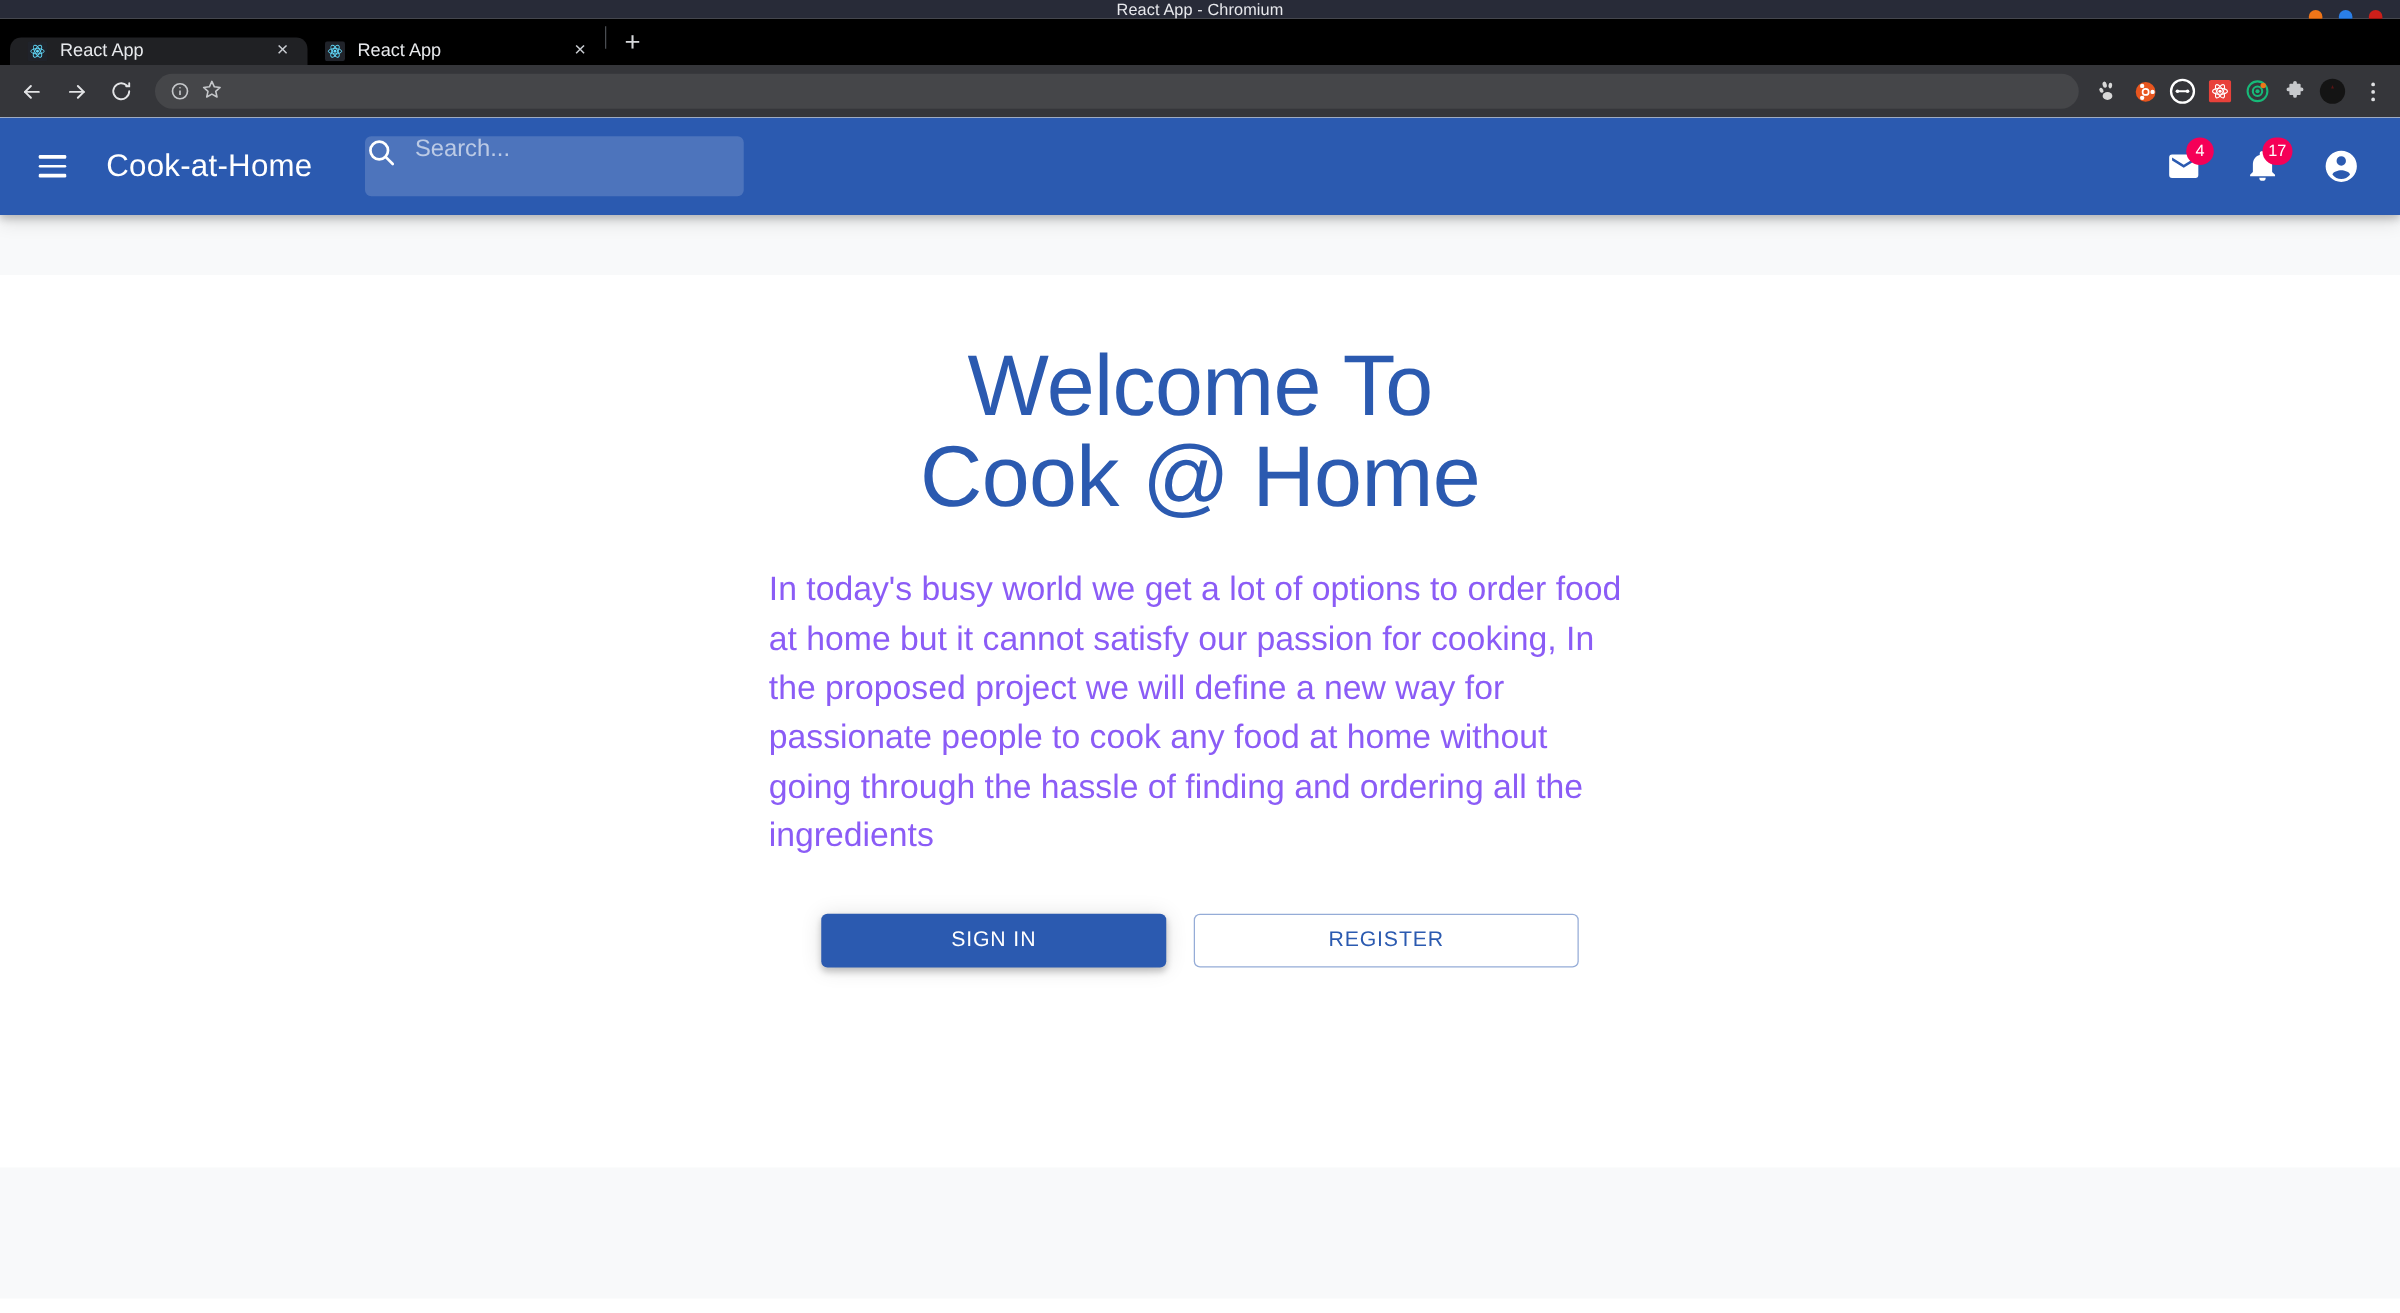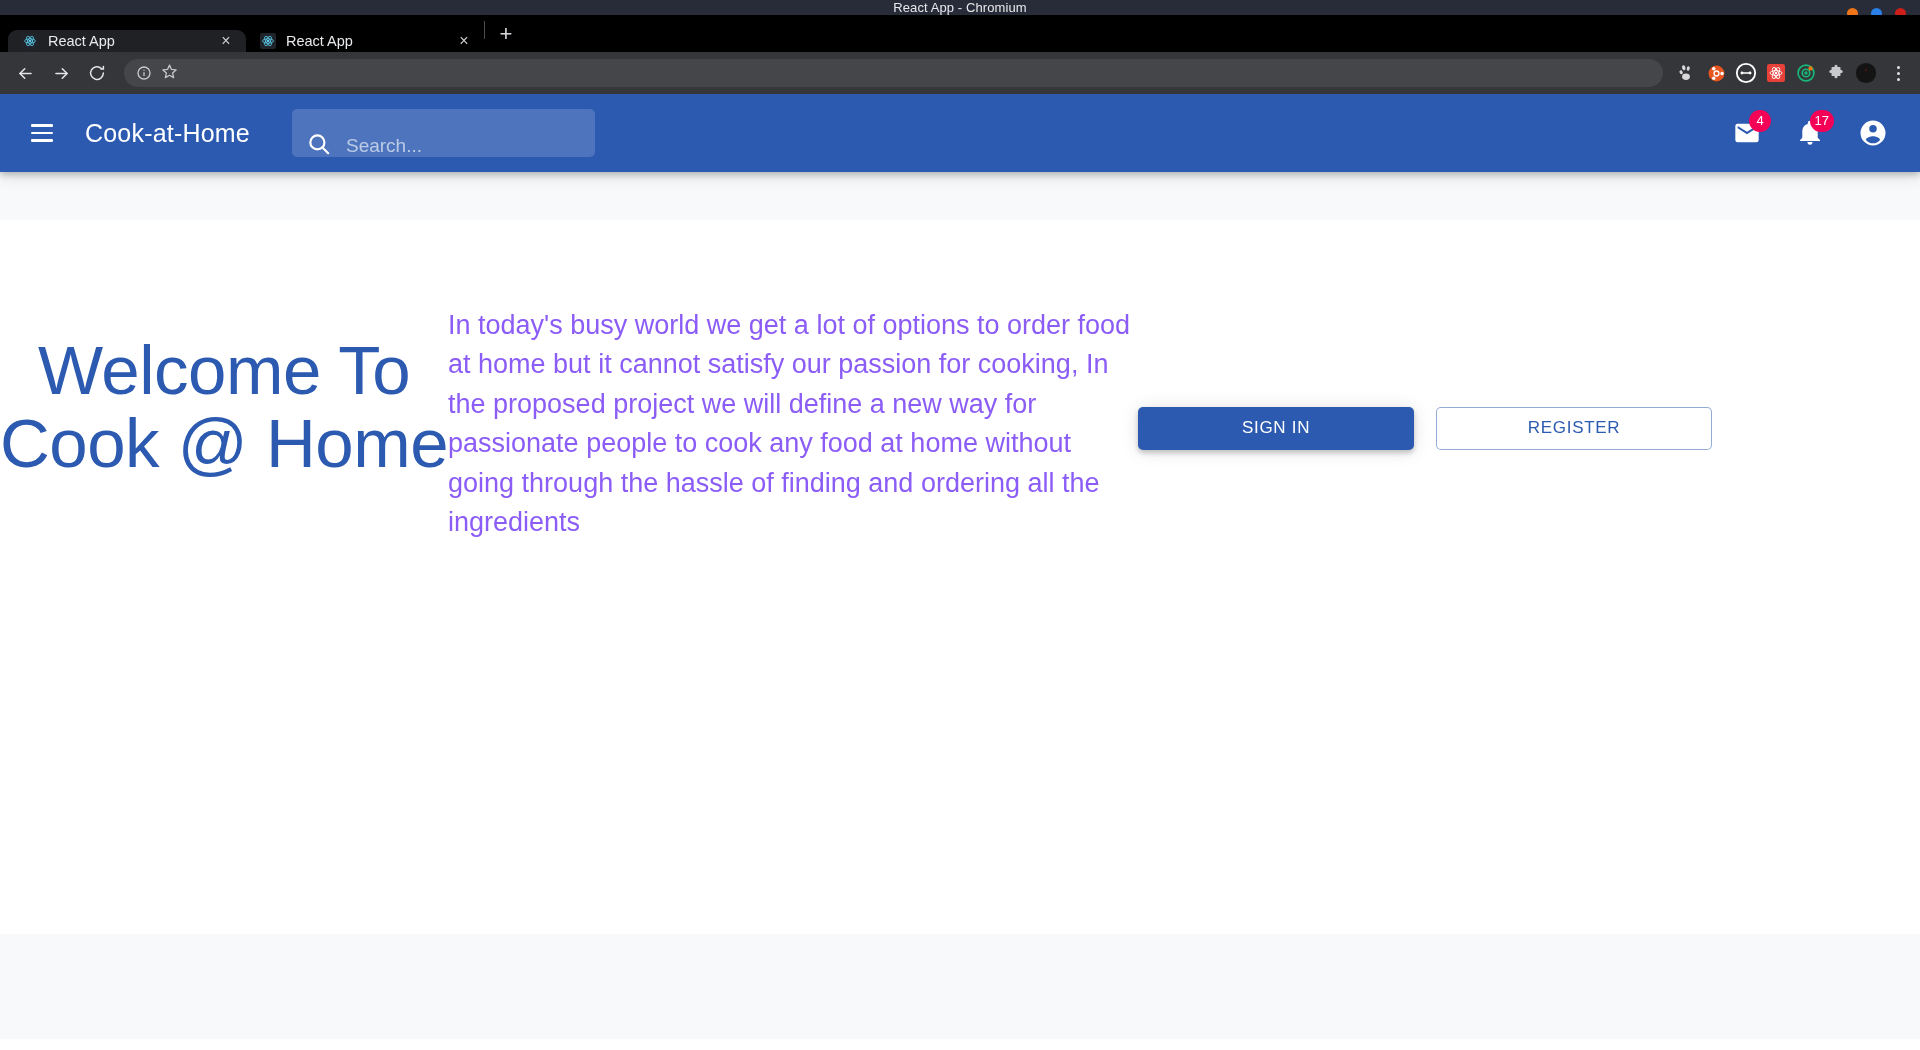--- a/index.html
+++ b/index.html
@@ -184,22 +184,22 @@
     margin-left: 19px;
     white-space: nowrap;
   }
   .searchbox {
     margin-left: 42px;
     width: 303px;
     height: 48px;
     background: rgba(255,255,255,.16);
     border-radius: 5px;
     display: flex;
-    align-items: flex-end;
-    padding-left: 14px;
+    align-items: flex-start;
+    padding-left: 0;
   }
   .search-ico { width: 26px; height: 26px; flex: 0 0 26px; color: #fff; }
   .search-input {
     flex: 1 1 auto;
     background: transparent;
     border: none;
     outline: none;
     color: #ffffff;
     font-family: "Liberation Sans", sans-serif;
     font-size: 19px;
@@ -230,21 +230,21 @@
   }
 
   
   .grey-strip { height: 48px; background: #f8f9fa; }
 
   
   .hero {
     background: #ffffff;
     padding-top: 52px;
     display: flex;
-    flex-direction: row;
+    flex-direction: column;
     align-items: center;
   }
   .hero h1 {
     color: #2B5AB0;
     font-size: 69px;
     font-weight: 400;
     line-height: 1.06;
     text-align: center;
     letter-spacing: -.5px;
     max-width: 760px;
@@ -274,21 +274,21 @@
     justify-content: center;
   }
   .btn-primary {
     width: 276px;
     background: #2B5AB0;
     color: #ffffff;
     border: none;
     box-shadow: 0 3px 5px rgba(0,0,0,.20), 0 1px 18px rgba(0,0,0,.12);
   }
   .btn-outline {
-    width: 276px;
+    width: 308px;
     background: #ffffff;
     color: #2B5AB0;
     border: 1px solid rgba(43,90,176,.50);
   }
   .footer-band {
     position: absolute;
     left: 0; right: 0; bottom: 0;
     height: 105px;
     background: #f8f9fa;
   }

